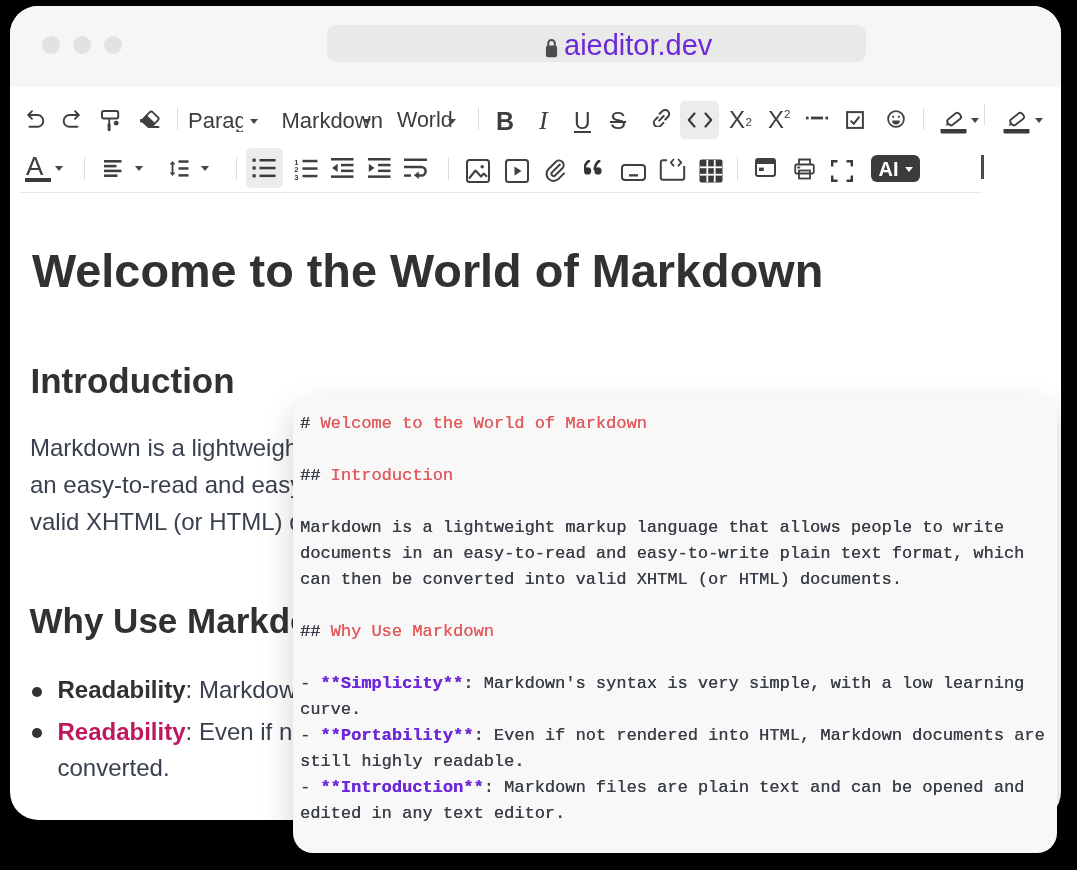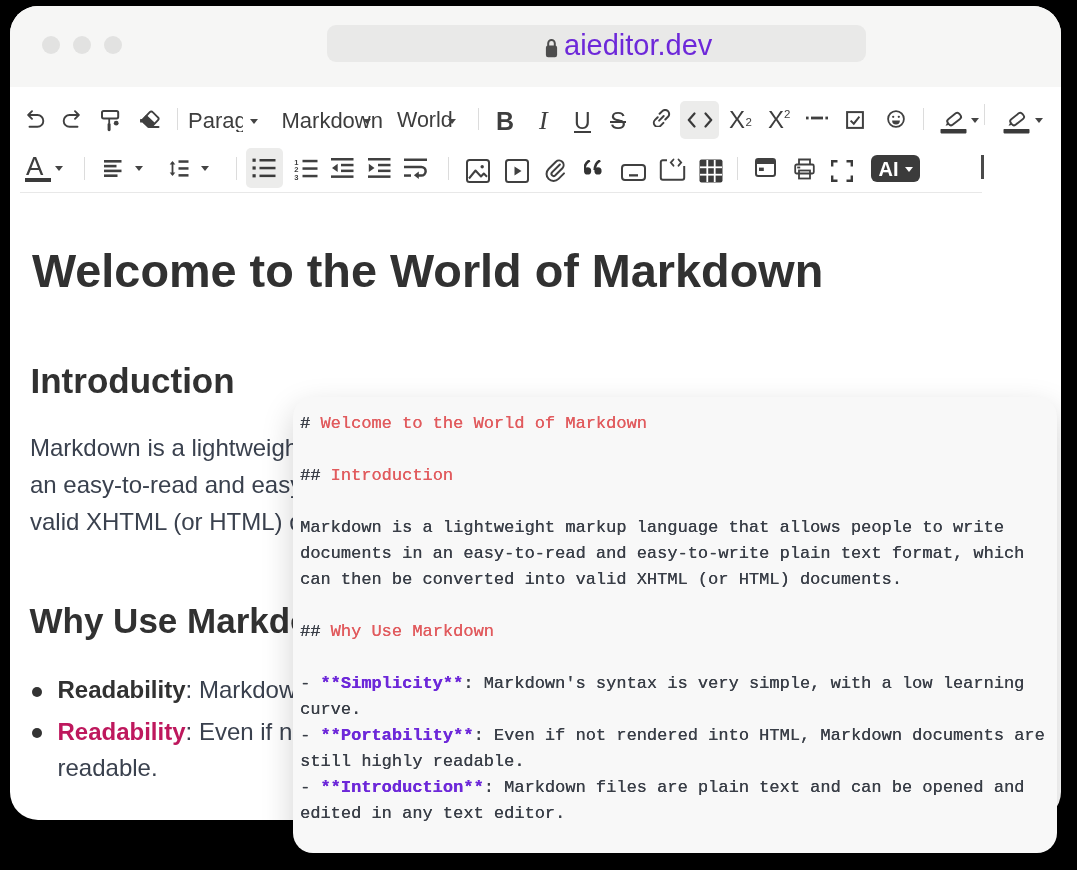--- a/index.html
+++ b/index.html
@@ -316,21 +316,21 @@
   <div class="h1">Welcome to the World of Markdown</div>
   <div class="h2" style="left:20.5px;top:357.2px;">Introduction</div>
   <div class="bodyline" style="left:20px;top:430.3px;">Markdown is a lightweight markup language that allows people to write documents in</div>
   <div class="bodyline" style="left:20px;top:467.3px;">an easy-to-read and easy-to-write plain text format, which can then be converted into</div>
   <div class="bodyline" style="left:20px;top:504.3px;">valid XHTML (or HTML) documents.</div>
   <div class="h2" style="left:19.5px;top:596.8px;">Why Use Markdown</div>
   <div class="bullet" style="left:22.4px;top:680.5px;"></div>
   <div class="bodyline" style="left:47.5px;top:672.3px;"><b style="color:#313131">Readability</b>: Markdown's syntax is very simple, with a low learning curve.</div>
   <div class="bullet" style="left:22.4px;top:722px;"></div>
   <div class="bodyline" style="left:47.5px;top:714.3px;"><b style="color:#be185d">Readability</b>: Even if not rendered into HTML, Markdown documents are still highly</div>
-  <div class="bodyline" style="left:47.5px;top:750.3px;">readable.</div>
+  <div class="bodyline" style="left:47.5px;top:750.3px;">converted.</div>
 </div>
 
 <div class="panel">
     <pre><span># </span><span class="red">Welcome to the World of Markdown</span>
 
 <span>## </span><span class="red">Introduction</span>
 
 Markdown is a lightweight markup language that allows people to write
 documents in an easy-to-read and easy-to-write plain text format, which
 can then be converted into valid XHTML (or HTML) documents.

